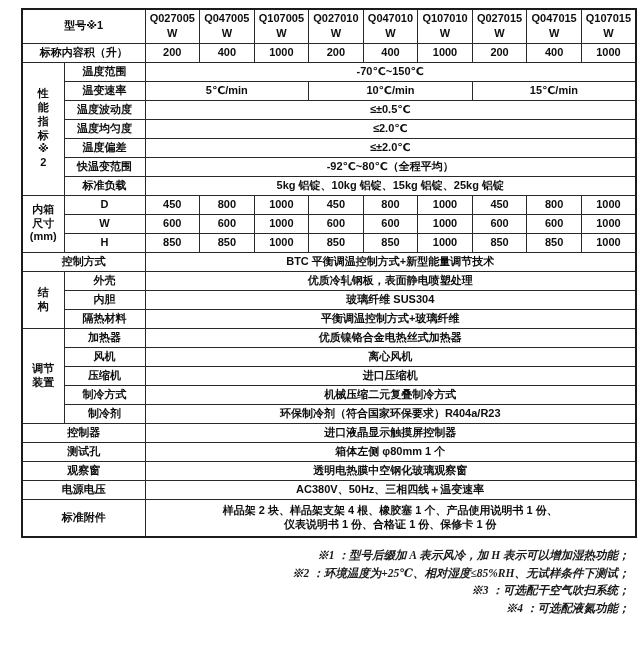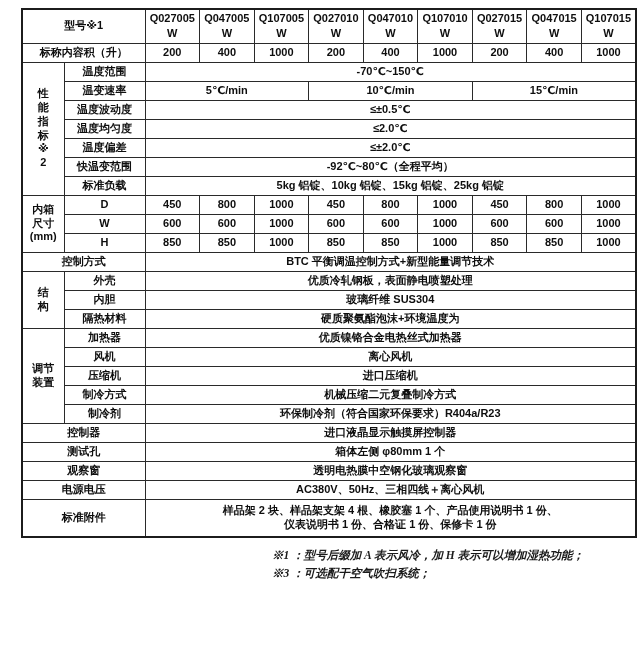--- a/index.html
+++ b/index.html
@@ -29,24 +29,24 @@
 
   td.model-cell div { display: block; line-height: 1.35; }
   td.vgroup {
     white-space: pre-line; line-height: 19px; font-size: 12px;
     letter-spacing: 0;
   }
   td.vgroup-size { white-space: pre-line; line-height: 19px; font-size: 11px; }
   td.pre { white-space: pre-line; line-height: 1.55; }
 
   .notes {
-    position: absolute; left: 272px; top: 547px;
+    position: absolute; left: 292px; top: 547px;
     font-family: "Liberation Serif", "DejaVu Serif", serif;
     font-style: italic; font-weight: bold;
-    font-size: 11.5px; color: #1a1a1a;
+    font-size: 11.5px; color: #1a1a1a; text-align: right;
   }
   .notes div { line-height: 17.5px; white-space: nowrap; }
 </style>
 </head>
 <body>
 
 <div class="page">
 
 <table class="spec">
   <colgroup>
@@ -204,21 +204,21 @@
 构</td>
     <td>外壳</td>
     <td colspan="9">优质冷轧钢板，表面静电喷塑处理</td>
   </tr>
   <tr class="h-std">
     <td>内胆</td>
     <td colspan="9">玻璃纤维 SUS304</td>
   </tr>
   <tr class="h-std">
     <td>隔热材料</td>
-    <td colspan="9">硬质聚氨酯泡沫+环境温度为</td>
+    <td colspan="9">平衡调温控制方式+玻璃纤维</td>
   </tr>
 
   <tr class="h-std">
     <td rowspan="5" class="vgroup">调节
 装置</td>
     <td>加热器</td>
     <td colspan="9">优质镍铬合金电热丝式加热器</td>
   </tr>
   <tr class="h-std">
     <td>风机</td>
@@ -244,28 +244,30 @@
   <tr class="h-std">
     <td colspan="2">测试孔</td>
     <td colspan="9">箱体左侧 φ80mm 1 个</td>
   </tr>
   <tr class="h-std">
     <td colspan="2">观察窗</td>
     <td colspan="9">透明电热膜中空钢化玻璃观察窗</td>
   </tr>
   <tr class="h-std">
     <td colspan="2">电源电压</td>
-    <td colspan="9">AC380V、50Hz、三相四线＋离心风机</td>
+    <td colspan="9">AC380V、50Hz、三相四线＋温变速率</td>
   </tr>
   <tr class="h-acc">
     <td colspan="2">标准附件</td>
     <td colspan="9" class="pre">样品架 2 块、样品架支架 4 根、橡胶塞 1 个、产品使用说明书 1 份、
 仪表说明书 1 份、合格证 1 份、保修卡 1 份</td>
   </tr>
 </tbody>
     </table>
 
 <div class="notes">
   <div>※1 ：型号后缀加 A 表示风冷，加 H 表示可以增加湿热功能；</div>
+  <div>※2 ：环境温度为+25℃、相对湿度≤85%RH、无试样条件下测试；</div>
   <div>※3 ：可选配干空气吹扫系统；</div>
+  <div>※4 ：可选配液氮功能；</div>
 </div>
 
 </div>
 
 </body></html>

